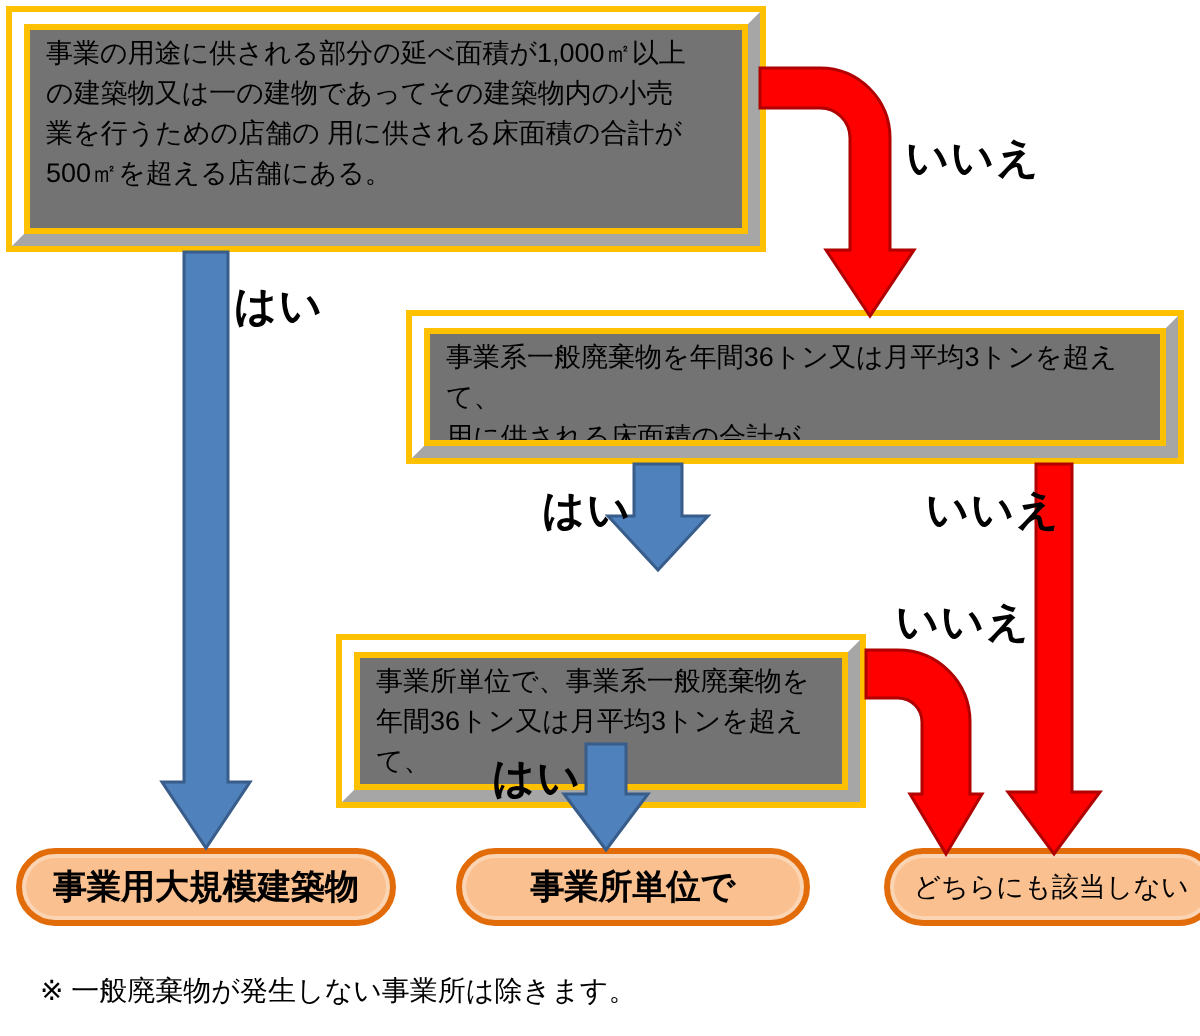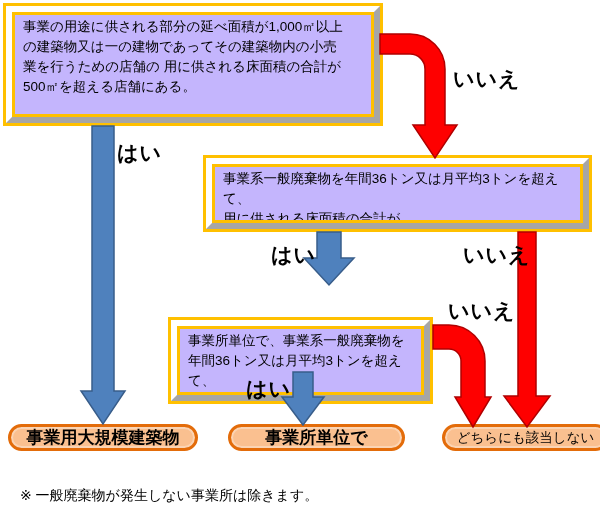--- a/index.html
+++ b/index.html
@@ -7,42 +7,42 @@
     position:relative; width:600px; height:518px; overflow:hidden;
     background:#ffffff;
     font-family:"Liberation Sans","DejaVu Sans",sans-serif;
     color:#000;
   }
   
   .gbox { position:absolute; box-sizing:border-box; border:3px solid #FFC000; background:#fff; }
   .gbox .bevel { box-sizing:border-box; width:100%; height:100%;
     border:6px solid; border-color:#ffffff #A6A6A6 #A6A6A6 #ffffff; }
   .gbox .inner { box-sizing:border-box; width:100%; height:100%;
-    border:3px solid #FFC000; background:#c4b5fd; padding:2px 8px; overflow:hidden; }
+    border:3px solid #FFC000; background:#737373; padding:2px 8px; overflow:hidden; }
   .boxtext { font-size:13.5px; line-height:20px; white-space:pre-line; }
   #box-q1 { left:3px; top:3px; width:380px; height:123px; }
   #box-q2 { left:203px; top:155px; width:389px; height:77px; }
   #box-q3 { left:168px; top:285px; width:265px; height:87px;margin-top:32px; }
 
   
   .arrows { position:absolute; left:0; top:0; width:600px; height:518px; pointer-events:none; }
   .blue-arrow { fill:#4F81BD; stroke:#385D8A; stroke-width:1.5; }
   .red-arrow  { fill:#FE0000; stroke:#B00000; stroke-width:1.5; }
 
   
   .yn { position:absolute; font-size:21px; letter-spacing:1px; white-space:nowrap;font-weight:bold; }
   #lbl-q1-yes { left:117px; top:139px; }
   #lbl-q1-no  { left:453px; top:65px;  }
   #lbl-q2-yes { left:271px; top:241px; }
   #lbl-q2-no  { left:463px; top:241px; }
   #lbl-q3-yes { left:246px; top:375px; }
   #lbl-q3-no  { left:448px; top:297px; }
 
   
-  .result { position:absolute; top:424px; height:27px; box-sizing:border-box;
+  .result { position:absolute; top:424px; height:39px; box-sizing:border-box;
     background:#FAC090; border:3px solid #E36C0A; border-radius:20px;
     box-shadow: inset 0 0 0 2px #FBD4B4;
     display:flex; align-items:center; justify-content:center; }
   #result-a { left:8px;   width:190px; font-weight:bold; font-size:17px; }
   #result-b { left:228px; width:177px; font-weight:bold; font-size:17px; }
   #result-c { left:442px; width:167px; font-size:13.5px; }
 
   .footnote { position:absolute; left:20px; top:487px; font-size:14px; }
 </style>
 </head>

